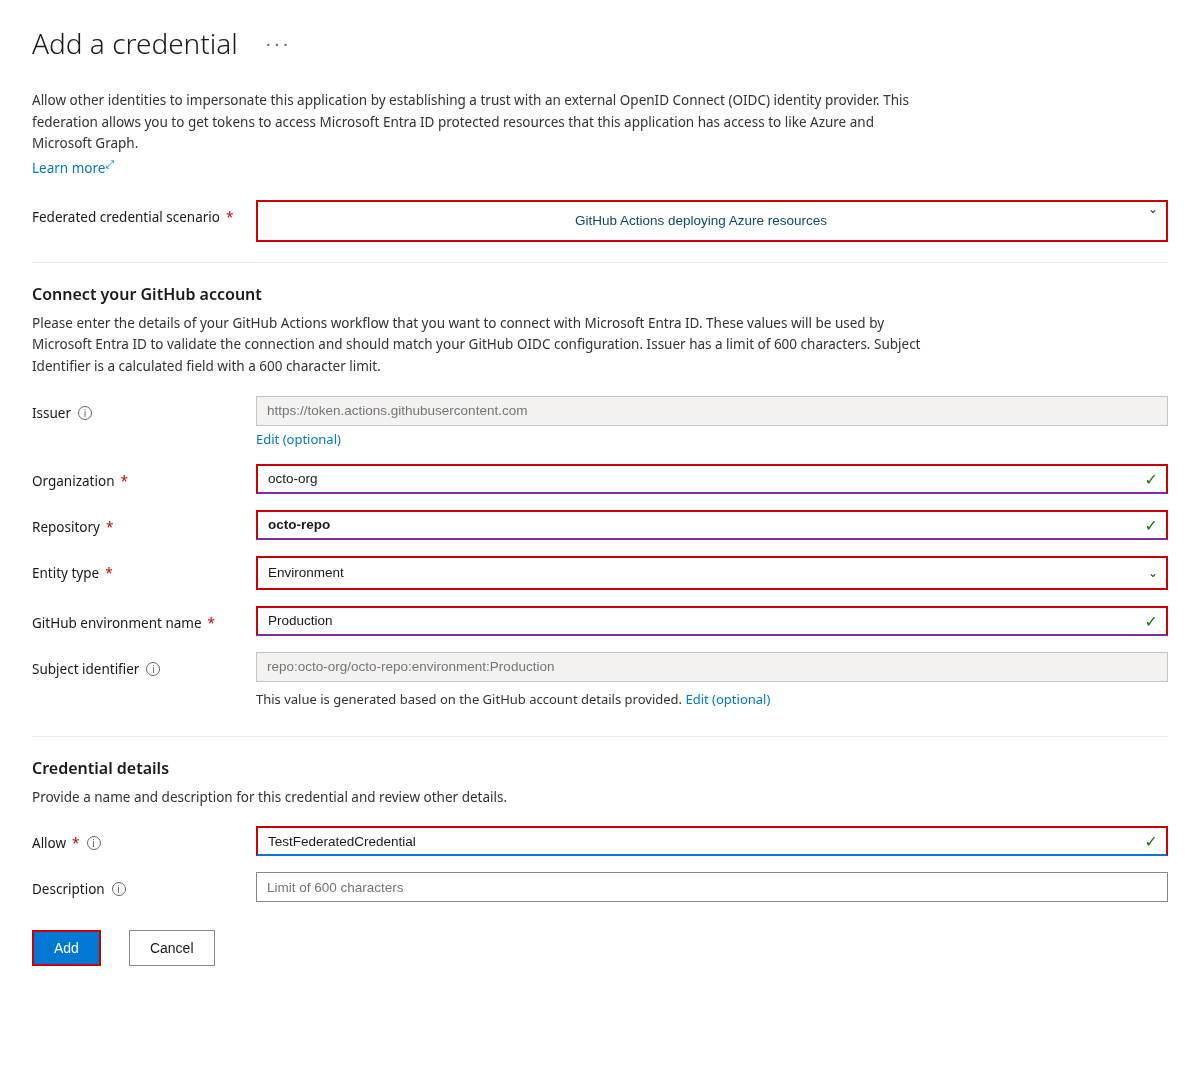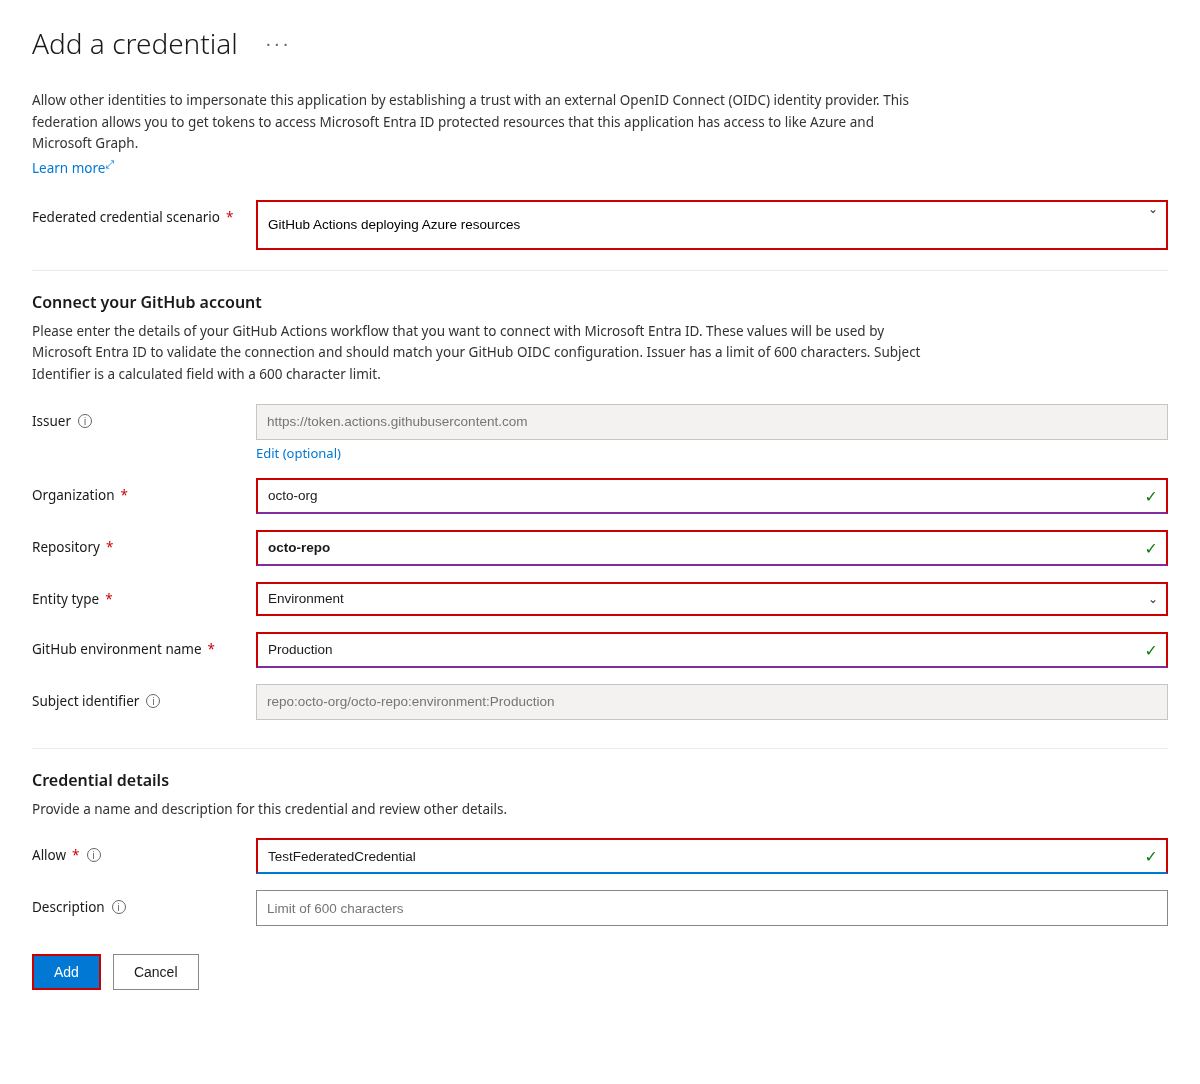--- a/index.html
+++ b/index.html
@@ -93,21 +93,21 @@
       flex-direction: column;
       gap: 4px;
     }
     .input-wrapper {
       position: relative;
       display: flex;
       align-items: center;
     }
     .text-input {
       width: 100%;
-      height: 36px;
+      height: 30px;
       padding: 0 32px 0 10px;
       font-size: 13.5px;
       color: #1a1a1a;
       background: #fff;
       border: 1px solid #8a8886;
       outline: none;
     }
     .text-input:disabled {
       background: #f3f2f1;
       color: #605e5c;
@@ -177,21 +177,21 @@
       font-size: 13px;
     }
     .divider {
       border: none;
       border-top: 1px solid #edebe9;
       margin: 20px 0;
     }
     .button-row {
       display: flex;
       align-items: center;
-      gap: 12px;
+      gap: 28px;
       margin-top: 24px;
     }
     .btn-add {
       height: 36px;
       padding: 0 20px;
       background: #0078d4;
       color: #fff;
       border: 2px solid #c00;
       font-size: 14px;
       font-weight: 500;
@@ -207,29 +207,30 @@
       font-size: 14px;
       cursor: pointer;
       outline: none;
     }
     .scenario-select-wrapper {
       position: relative;
       flex: 1;
     }
     .scenario-select {
       width: 100%;
-      height: 50px;
+      height: 42px;
       padding: 0 32px 0 10px;
       font-size: 13.5px;
-      color: #000000;
+      color: #0c4a6e;
       background: #fff;
       border: 2px solid #c00;
       outline: none;
       appearance: none;
       cursor: pointer;
+      text-align: center;
     }
   </style>
 </head>
 <body>
 
 <div class="page-title-row">
   <h1 class="page-title">Add a credential</h1>
   <button class="ellipsis-btn">···</button>
 </div>
 
@@ -336,20 +337,24 @@
 
   <div class="field-row">
     <div class="field-label">
       <span>Subject identifier</span>
       <span class="info-icon">i</span>
     </div>
     <div class="field-control">
       <div class="input-wrapper">
         <input type="text" class="text-input" disabled="" placeholder="repo:octo-org/octo-repo:environment:Production" style="">
       </div>
+      <div class="subject-note">
+        <span>This value is generated based on the GitHub account details provided.</span>
+        <a href="#" class="edit-optional">Edit (optional)</a>
+      </div>
     </div>
   </div>
 </div>
 
 <hr class="divider">
 
 <div class="form-section">
   <div class="section-heading">Credential details</div>
   <div class="section-desc">Provide a name and description for this credential and review other details.</div>
 

